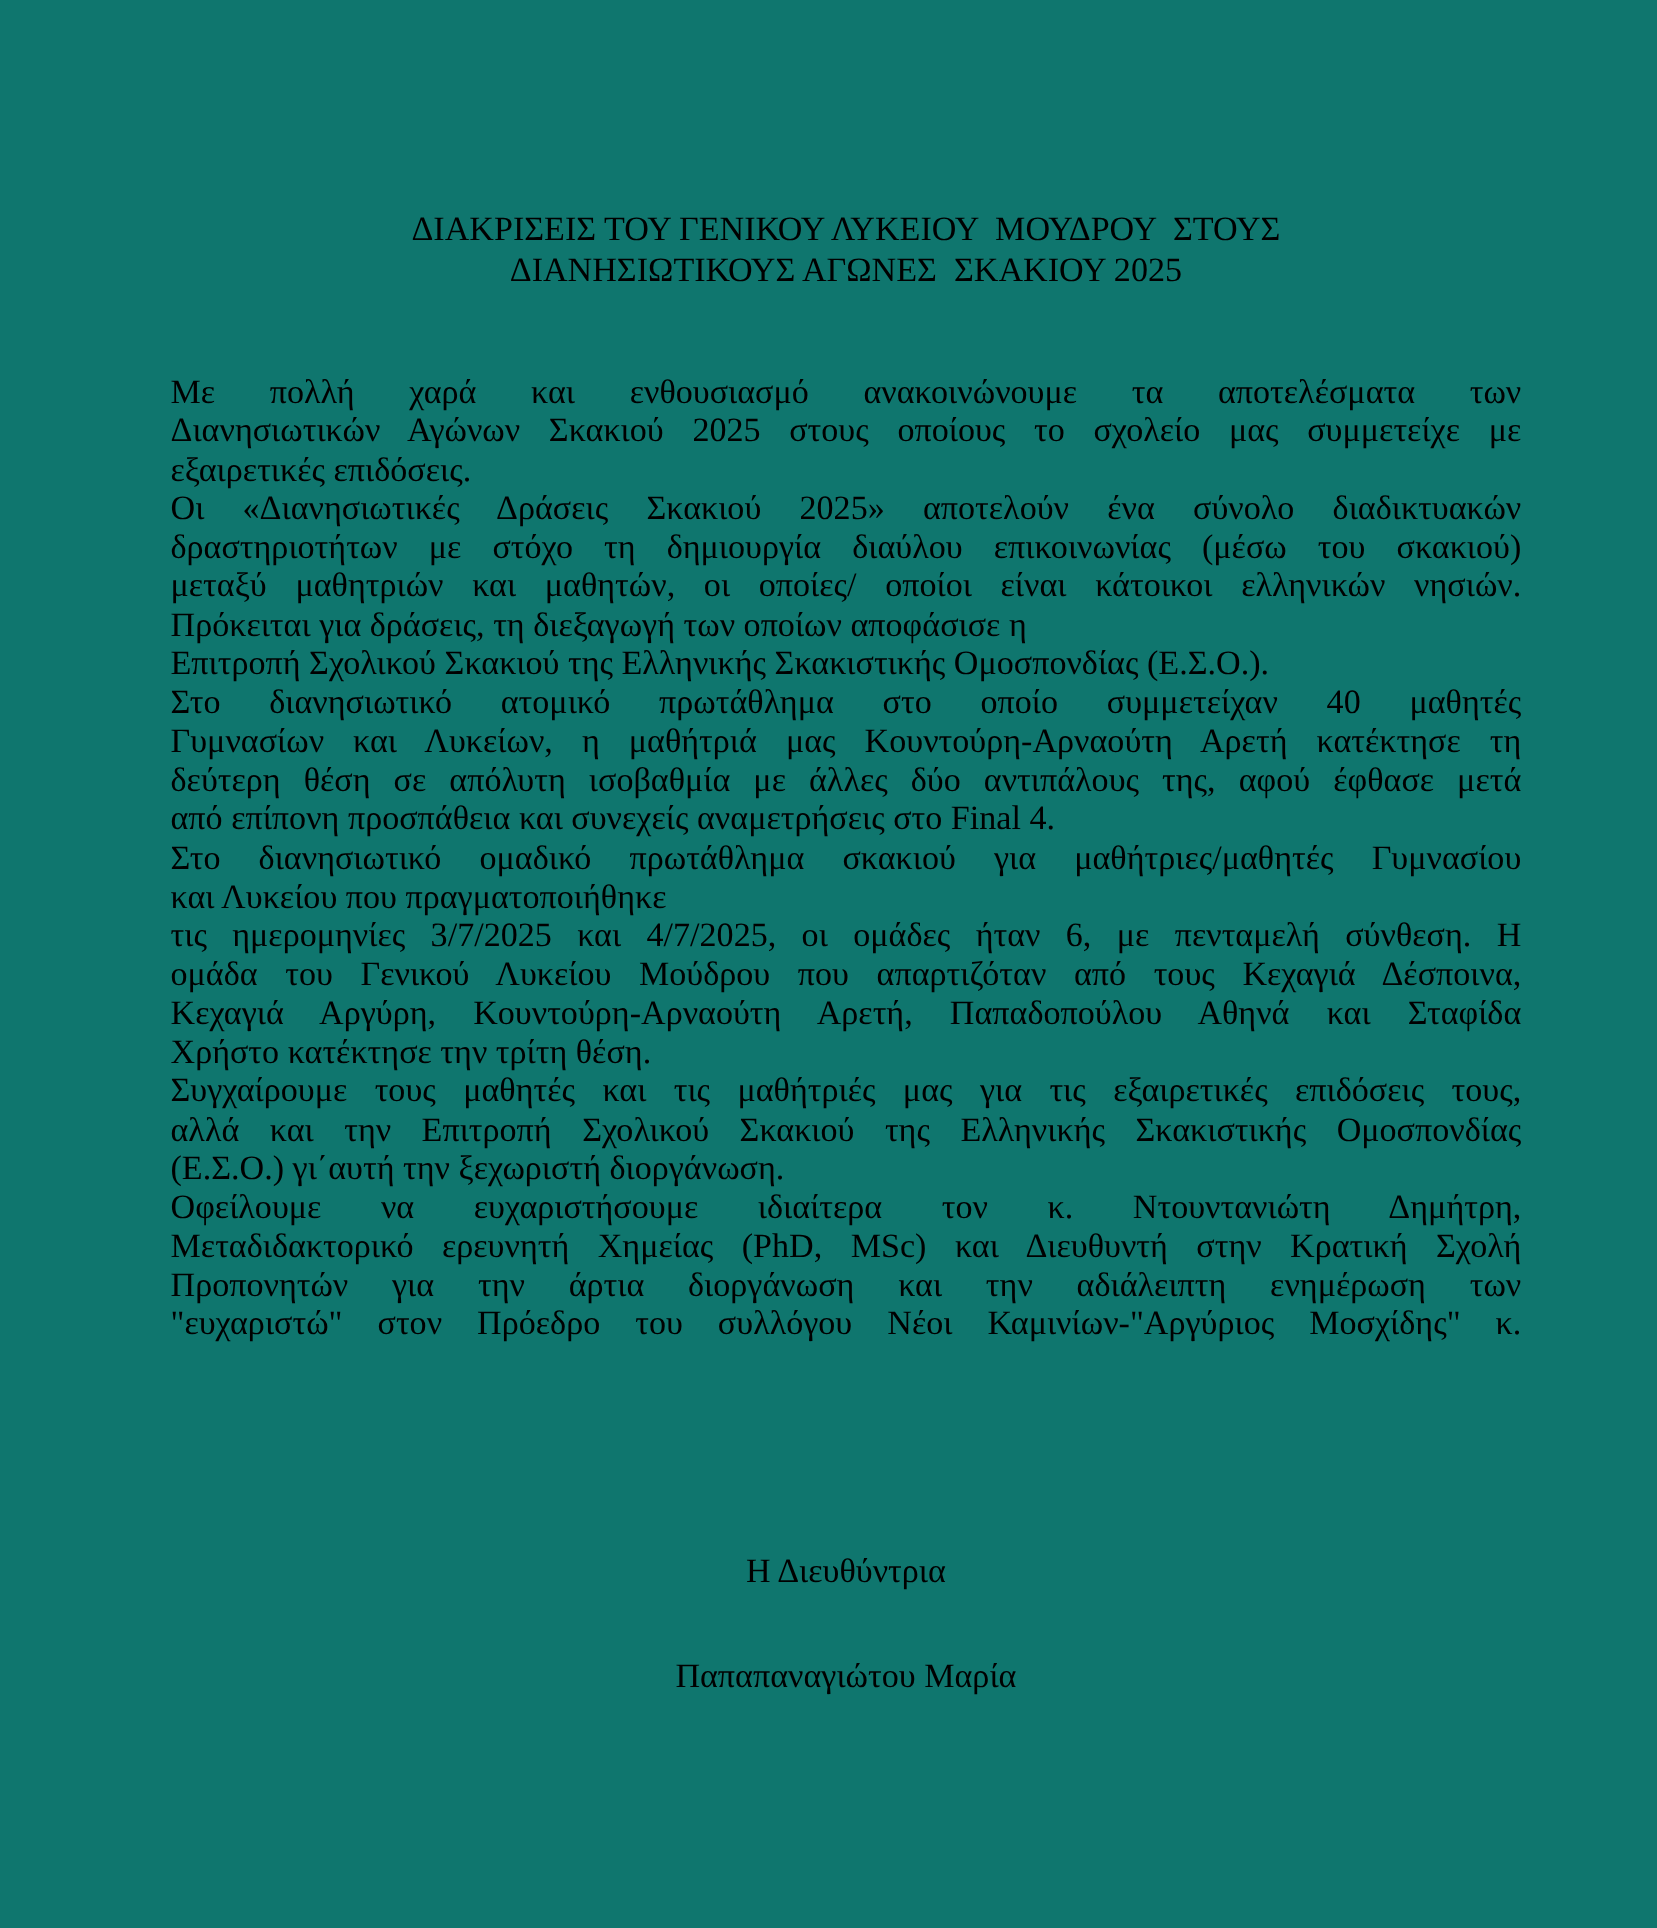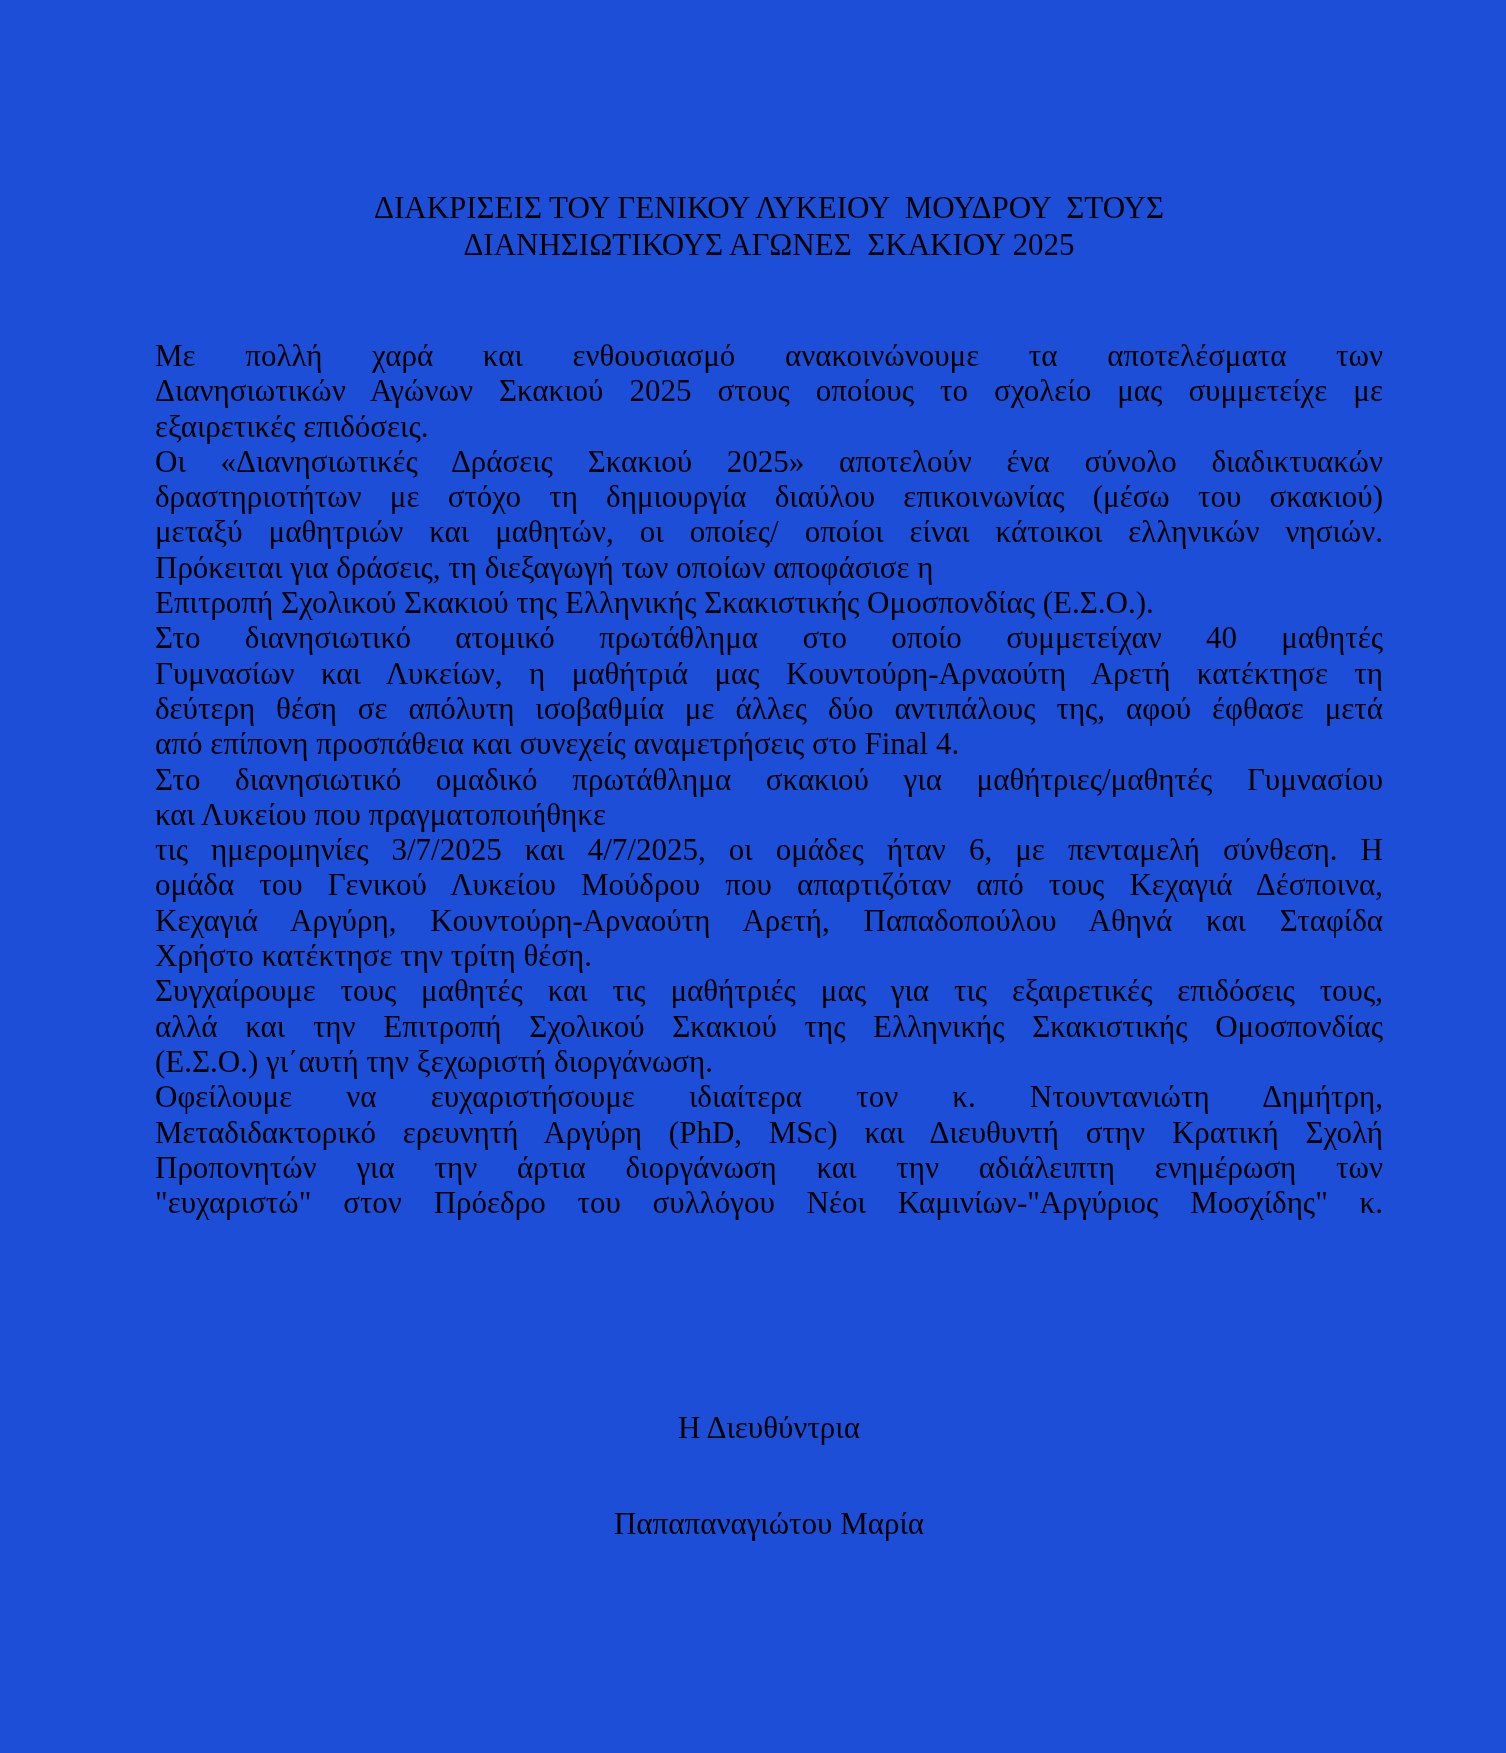--- a/index.html
+++ b/index.html
@@ -8,21 +8,21 @@
     height: 1753px;
     background: #ffffff;
     color: #000000;
     font-family: "Liberation Serif", "DejaVu Serif", serif;
     position: relative;
     overflow: hidden;
   }
   .page {
     position: absolute;
     inset: 0;
-    background: #1d4ed8;
+    background: #0f766e;
   }
   .doc-title {
     position: absolute;
     left: 155px;
     width: 1228px;
     top: 190px;
     text-align: center;
     font-size: 31px;
     line-height: 36.7px;
   }
@@ -91,21 +91,21 @@
       <div class="body-line">Στο διανησιωτικό ομαδικό πρωτάθλημα σκακιού για μαθήτριες/μαθητές Γυμνασίου</div>
       <div class="body-line lastline">και Λυκείου που πραγματοποιήθηκε</div>
       <div class="body-line">τις ημερομηνίες 3/7/2025 και 4/7/2025, οι ομάδες ήταν 6, με πενταμελή σύνθεση. Η</div>
       <div class="body-line">ομάδα του Γενικού Λυκείου Μούδρου που απαρτιζόταν από τους Κεχαγιά Δέσποινα,</div>
       <div class="body-line">Κεχαγιά Αργύρη, Κουντούρη-Αρναούτη Αρετή, Παπαδοπούλου Αθηνά και Σταφίδα</div>
       <div class="body-line lastline">Χρήστο κατέκτησε την τρίτη θέση.</div>
       <div class="body-line">Συγχαίρουμε τους μαθητές και τις μαθήτριές μας για τις εξαιρετικές επιδόσεις τους,</div>
       <div class="body-line">αλλά και την Επιτροπή Σχολικού Σκακιού της Ελληνικής Σκακιστικής Ομοσπονδίας</div>
       <div class="body-line lastline">(Ε.Σ.Ο.) γι΄αυτή την ξεχωριστή διοργάνωση.</div>
       <div class="body-line">Οφείλουμε να ευχαριστήσουμε ιδιαίτερα τον κ. Ντουντανιώτη Δημήτρη,</div>
-      <div class="body-line">Μεταδιδακτορικό ερευνητή Αργύρη (PhD, MSc) και Διευθυντή στην Κρατική Σχολή</div>
+      <div class="body-line">Μεταδιδακτορικό ερευνητή Χημείας (PhD, MSc) και Διευθυντή στην Κρατική Σχολή</div>
       <div class="body-line">Προπονητών για την άρτια διοργάνωση και την αδιάλειπτη ενημέρωση των</div>
       <div class="body-line">"ευχαριστώ" στον Πρόεδρο του συλλόγου Νέοι Καμινίων-"Αργύριος Μοσχίδης" κ.</div>
     </div>
 
   <div class="sig-role">Η Διευθύντρια</div>
 
   <div class="sig-name">Παπαπαναγιώτου Μαρία</div>
 
 </div>
 

